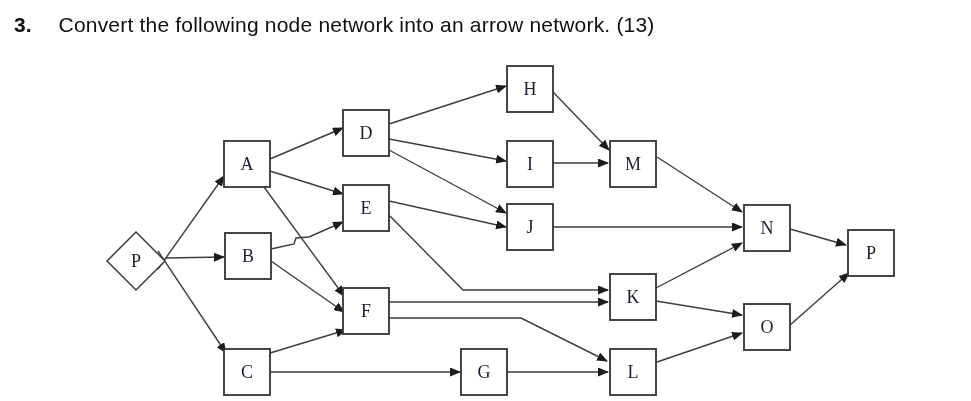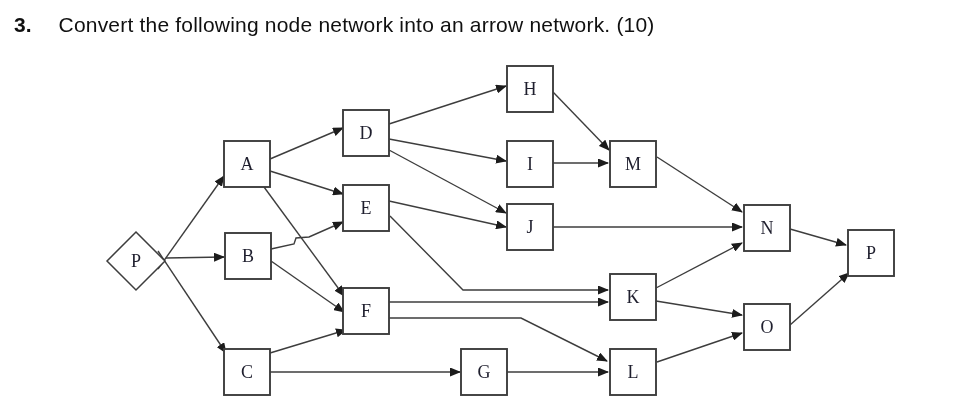--- a/index.html
+++ b/index.html
@@ -57,21 +57,21 @@
     fill: var(--label-color, #1f1f2e);
     text-anchor: middle;
   }
 </style>
 </head>
 <body>
 
 <div class="page">
   <div class="question-title">
     <span class="question-number">3.</span>
-    <span class="question-text">Convert the following node network into an arrow network. (10)</span>
+    <span class="question-text">Convert the following node network into an arrow network. (13)</span>
   </div>
 
   <svg class="diagram-svg" width="971" height="401" viewBox="0 0 971 401" xmlns="http://www.w3.org/2000/svg">
     <defs>
       <marker id="arrow" markerUnits="userSpaceOnUse" markerWidth="11" markerHeight="9" refX="10" refY="4.5" orient="auto">
         <path d="M0,0 L11,4.5 L0,9 Z" fill="#1c1c1c"></path>
       </marker>
     </defs>
     <g id="edges-layer">
         <path d="M158 269 L224 176" class="edge" marker-end="url(#arrow)"></path>

